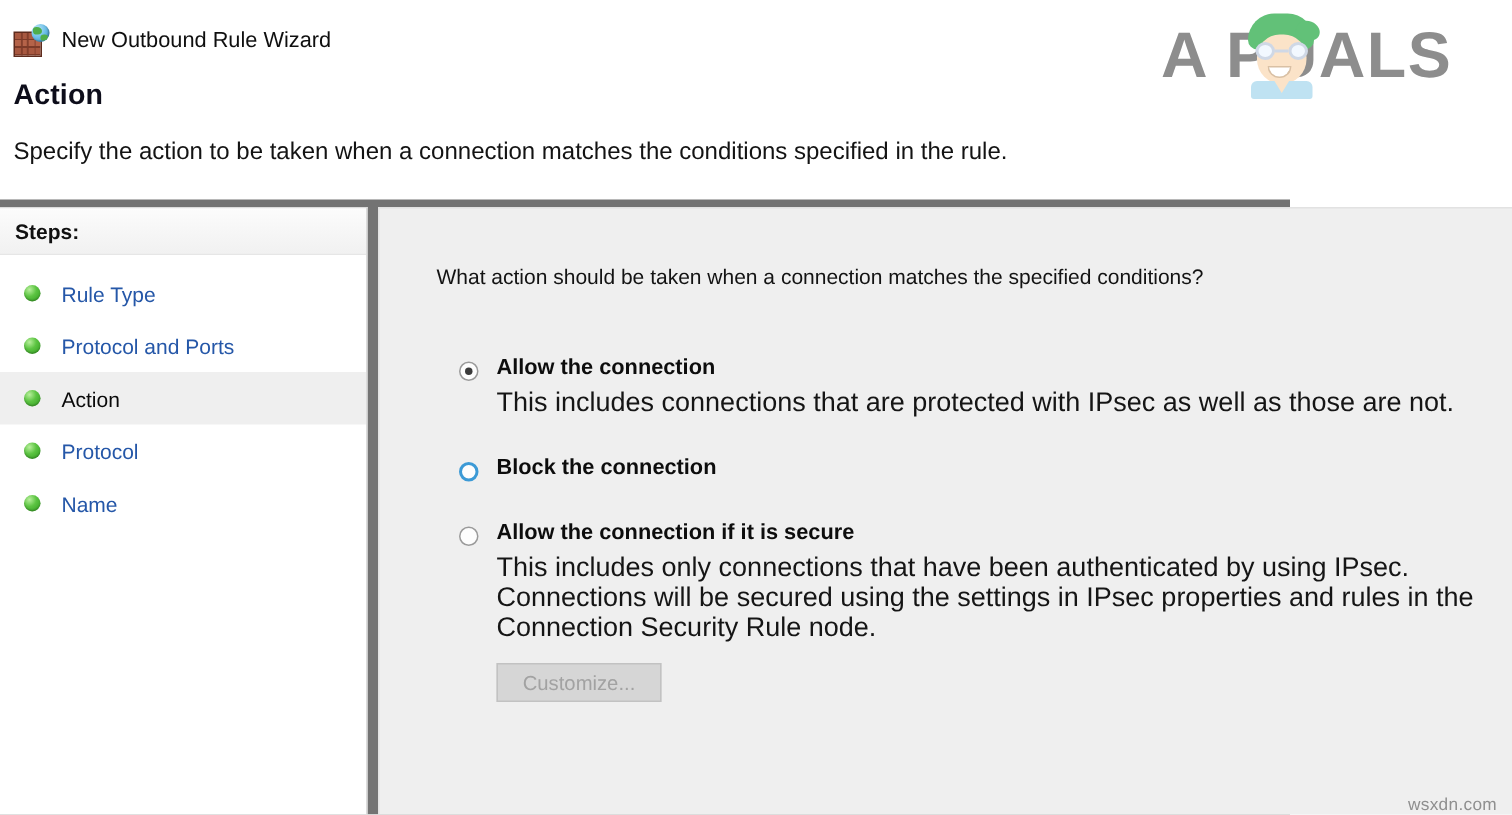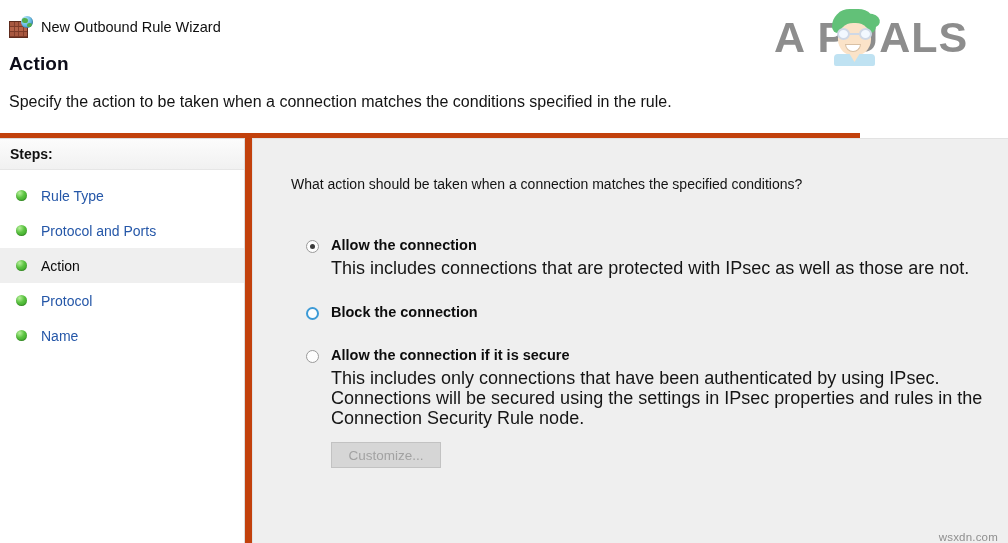--- a/index.html
+++ b/index.html
@@ -215,21 +215,21 @@
     clip-path: polygon(0 0, 100% 0, 50% 100%);
   }
 
   
   .wizard-body {
     position: absolute;
     left: 0;
     top: 133px;
     width: 860px;
     height: 410px;
-    background: #c2410c;
+    background: #737373;
   }
 
   
   .steps-pane {
     position: absolute;
     left: 0;
     top: 5px;
     width: 245px;
     height: 405px;
     background: #ffffff;
@@ -307,21 +307,21 @@
     left: 53px;
     top: 97px;
     width: 690px;
   }
   .option {
     position: relative;
     margin-bottom: 2px;
   }
   .option-head {
     display: flex;
-    align-items: center;
+    align-items: flex-end;
     gap: 12px;
   }
   .radio {
     width: 13px;
     height: 13px;
     border-radius: 50%;
     background: #fdfdfd;
     border: 1px solid #9a9a9a;
     box-sizing: border-box;
     flex: 0 0 auto;

